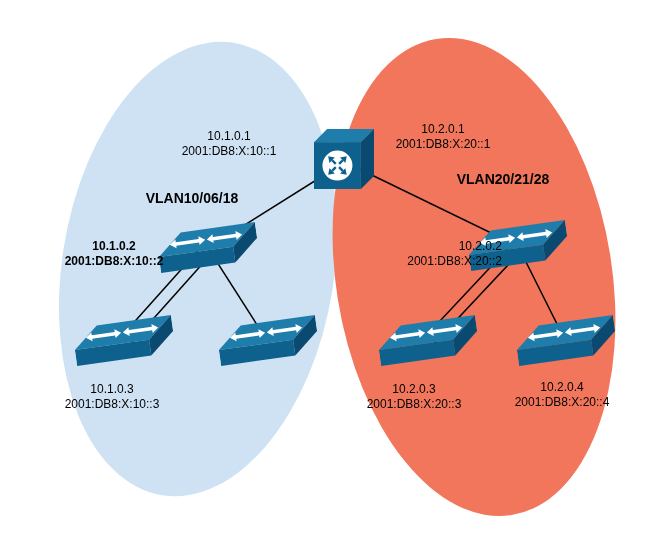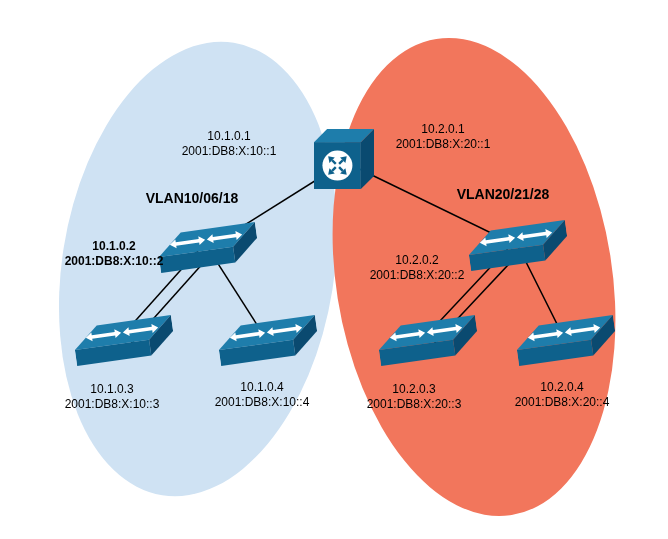--- a/index.html
+++ b/index.html
@@ -23,23 +23,23 @@
   #acc-r1     { left:378px; top:320px; }
   #acc-r2     { left:516px; top:320px; }
 
   .label { position:absolute; width:170px; text-align:center; font-size:12px; line-height:15px; color:#000;margin-top:6px; }
   .label div { white-space:nowrap; }
   .vlan-label { position:absolute; width:170px; text-align:center; font-size:14px; line-height:16px; font-weight:bold; color:#000; }
 
   #lbl-router-left  { left:144px; top:123px; }
   #lbl-router-right { left:358px; top:116px; }
   #lbl-vlan-left    { left:107px; top:190px; }
-  #lbl-vlan-right   { left:418px; top:186px; }
+  #lbl-vlan-right   { left:418px; top:171px; }
   #lbl-dist-left    { left:29px;  top:233px;font-weight:bold; }
-  #lbl-dist-right   { left:332px; top:247px; }
+  #lbl-dist-right   { left:332px; top:233px;text-align:right; }
   #lbl-acc-l1       { left:27px;  top:376px; }
   #lbl-acc-l2       { left:177px; top:374px; }
   #lbl-acc-r1       { left:329px; top:376px; }
   #lbl-acc-r2       { left:477px; top:374px; }
 </style>
 </head>
 <body>
 
 <svg width="0" height="0" style="position:absolute" aria-hidden="true">
   <defs>
@@ -150,24 +150,20 @@
   </div>
   <div class="label" id="lbl-dist-right">
     <div>10.2.0.2</div>
     <div>2001:DB8:X:20::2</div>
   </div>
 
   <div class="label" id="lbl-acc-l1">
     <div>10.1.0.3</div>
     <div>2001:DB8:X:10::3</div>
   </div>
-  <div class="label" id="lbl-acc-l2">
-    <div>10.1.0.4</div>
-    <div>2001:DB8:X:10::4</div>
-  </div>
   <div class="label" id="lbl-acc-r1">
     <div>10.2.0.3</div>
     <div>2001:DB8:X:20::3</div>
   </div>
   <div class="label" id="lbl-acc-r2">
     <div>10.2.0.4</div>
     <div>2001:DB8:X:20::4</div>
   </div>
 
 </div>

